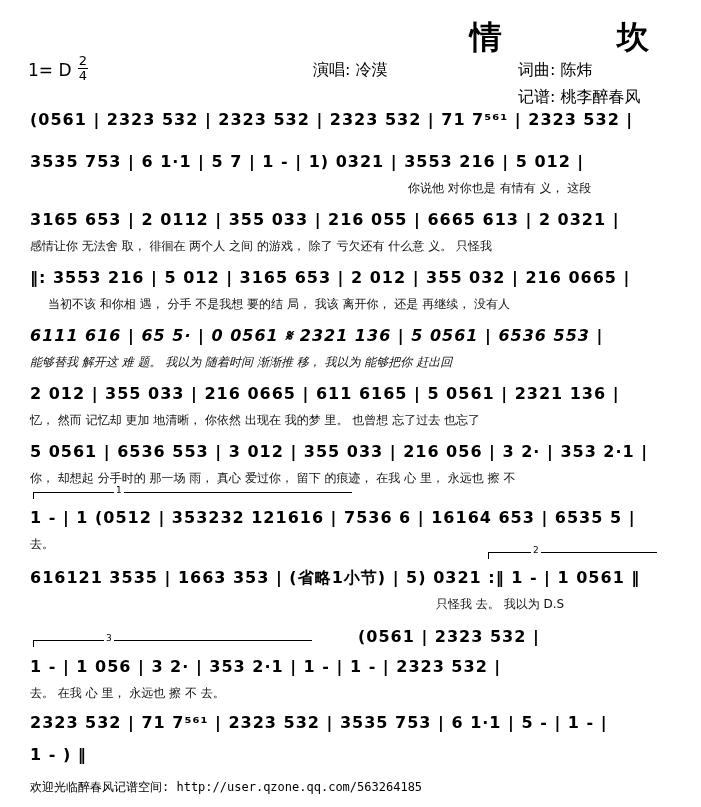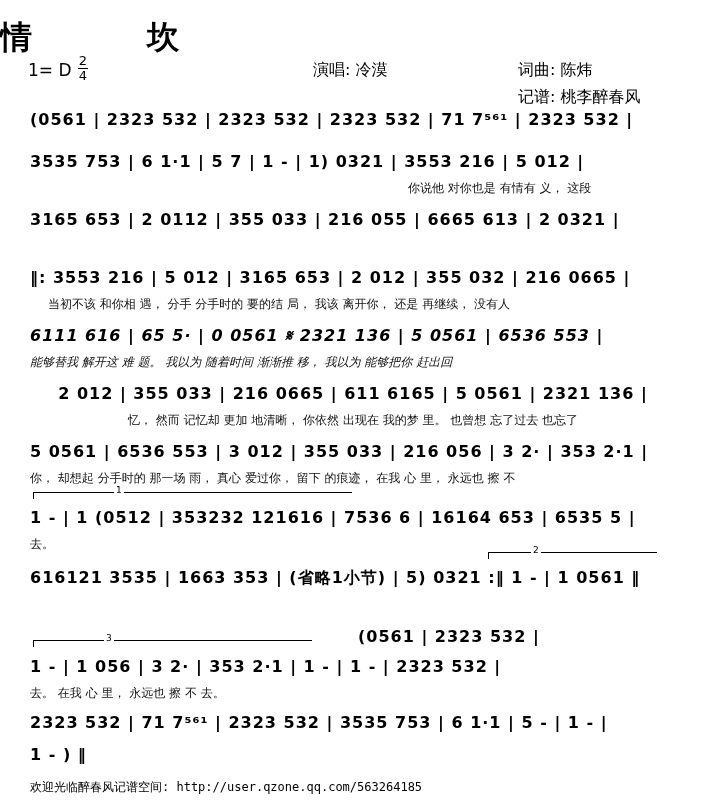--- a/index.html
+++ b/index.html
@@ -1,18 +1,18 @@
 <!DOCTYPE html>
 <html><head>
 <meta charset="utf-8">
 <style>
   html, body { margin:0; padding:0; background:#ffffff; }
   body { width:701px; height:807px; position:relative; overflow:hidden;
          font-family: "DejaVu Sans", "Liberation Sans", sans-serif; color:#000; }
-  .title { position:absolute; top:16px; left:0; width:701px; text-align:left;
+  .title { position:absolute; top:16px; left:0; width:701px; text-align:right;
            font-family:"DejaVu Serif","Liberation Serif",serif; font-size:32px; font-weight:bold; letter-spacing:52px; }
   .hdr { position:absolute; font-size:16px; }
   .key { position:absolute; left:28px; top:60px; font-size:17px; }
   .frac { position:absolute; left:78px; top:55px; font-size:13px; line-height:12px; text-align:center; }
   .frac .bar { border-top:1px solid #000; width:10px; margin:1px auto; }
   .row { position:absolute; left:0; width:701px; height:40px; }
   .notes { position:absolute; top:0; left:30px; right:25px; height:26px; white-space:nowrap;
            font-family:"DejaVu Sans","Liberation Sans",sans-serif; font-weight:bold; font-size:16px; letter-spacing:1px; }
   .lyr { position:absolute; top:28px; left:30px; right:25px; white-space:nowrap; font-size:12px; color:#111; }
   .footer { position:absolute; left:30px; top:779px; font-size:12px; font-family:"DejaVu Sans Mono","Liberation Mono",monospace; }
@@ -35,30 +35,31 @@
 
 <div class="row" style="top:110px;">
   <div class="notes">(0561 | 2323 532 | 2323 532 | 2323 532 | 71 7⁵⁶¹ | 2323 532 |</div>
 </div>
 <div class="row" style="top:152px;">
   <div class="notes">3535 753 | 6 1·1 | 5 7 | 1 - | 1) 0321 | 3553 216 | 5 012 |</div>
   <div class="lyr" style="left:408px;">你说他 对你也是 有情有 义， 这段</div>
 </div>
 <div class="row" style="top:210px;">
   <div class="notes">3165 653 | 2 0112 | 355 033 | 216 055 | 6665 613 | 2 0321 |</div>
+  <div class="lyr">感情让你 无法舍 取， 徘徊在 两个人 之间 的游戏， 除了 亏欠还有 什么意 义。 只怪我</div>
 </div>
 <div class="row" style="top:268px;">
   <div class="notes">‖: 3553 216 | 5 012 | 3165 653 | 2 012 | 355 032 | 216 0665 |</div>
-  <div class="lyr" style="left:48px;">当初不该 和你相 遇， 分手 分手时的 要的结 局， 我该 离开你， 还是 再继续， 没有人</div>
+  <div class="lyr" style="left:48px;">当初不该 和你相 遇， 分手 不是我想 要的结 局， 我该 离开你， 还是 再继续， 没有人</div>
 </div>
 <div class="row" style="top:326px;font-style:italic;">
   <div class="notes">6111 616 | 65 5· | 0 0561 𝄋 2321 136 | 5 0561 | 6536 553 |</div>
   <div class="lyr">能够替我 解开这 难 题。 我以为 随着时间 渐渐推 移， 我以为 能够把你 赶出回</div>
 </div>
-<div class="row" style="top:384px;text-align:center;">
+<div class="row" style="top:384px;">
   <div class="notes">2 012 | 355 033 | 216 0665 | 611 6165 | 5 0561 | 2321 136 |</div>
   <div class="lyr">忆， 然而 记忆却 更加 地清晰， 你依然 出现在 我的梦 里。 也曾想 忘了过去 也忘了</div>
 </div>
 <div class="row" style="top:442px;">
   <div class="notes">5 0561 | 6536 553 | 3 012 | 355 033 | 216 056 | 3 2· | 353 2·1 |</div>
   <div class="lyr">你， 却想起 分手时的 那一场 雨， 真心 爱过你， 留下 的痕迹， 在我 心 里， 永远也 擦 不</div>
 </div>
 
 <div class="volta" style="left:33px; top:492px; width:318px;">
     <span style="left:80px;">1</span>
@@ -66,20 +67,21 @@
 <div class="row" style="top:508px;">
   <div class="notes">1 - | 1 (0512 | 353232 121616 | 7536 6 | 16164 653 | 6535 5 |</div>
   <div class="lyr">去。</div>
 </div>
 
 <div class="volta" style="left:488px; top:552px; width:168px;">
     <span style="left:42px;">2</span>
   </div>
 <div class="row" style="top:568px;">
   <div class="notes">616121 3535 | 1663 353 | (省略1小节) | 5) 0321 :‖ 1 - | 1 0561 ‖</div>
+  <div class="lyr" style="left:436px;">只怪我 去。 我以为 D.S</div>
 </div>
 
 <div class="row" style="top:627px;">
   <div class="notes" style="left:358px;">(0561 | 2323 532 |</div>
 </div>
 <div class="volta" style="left:33px; top:640px; width:278px;">
     <span style="left:70px;">3</span>
   </div>
 <div class="row" style="top:657px;padding-left:32px;">
   <div class="notes">1 - | 1 056 | 3 2· | 353 2·1 | 1 - | 1 - | 2323 532 |</div>

